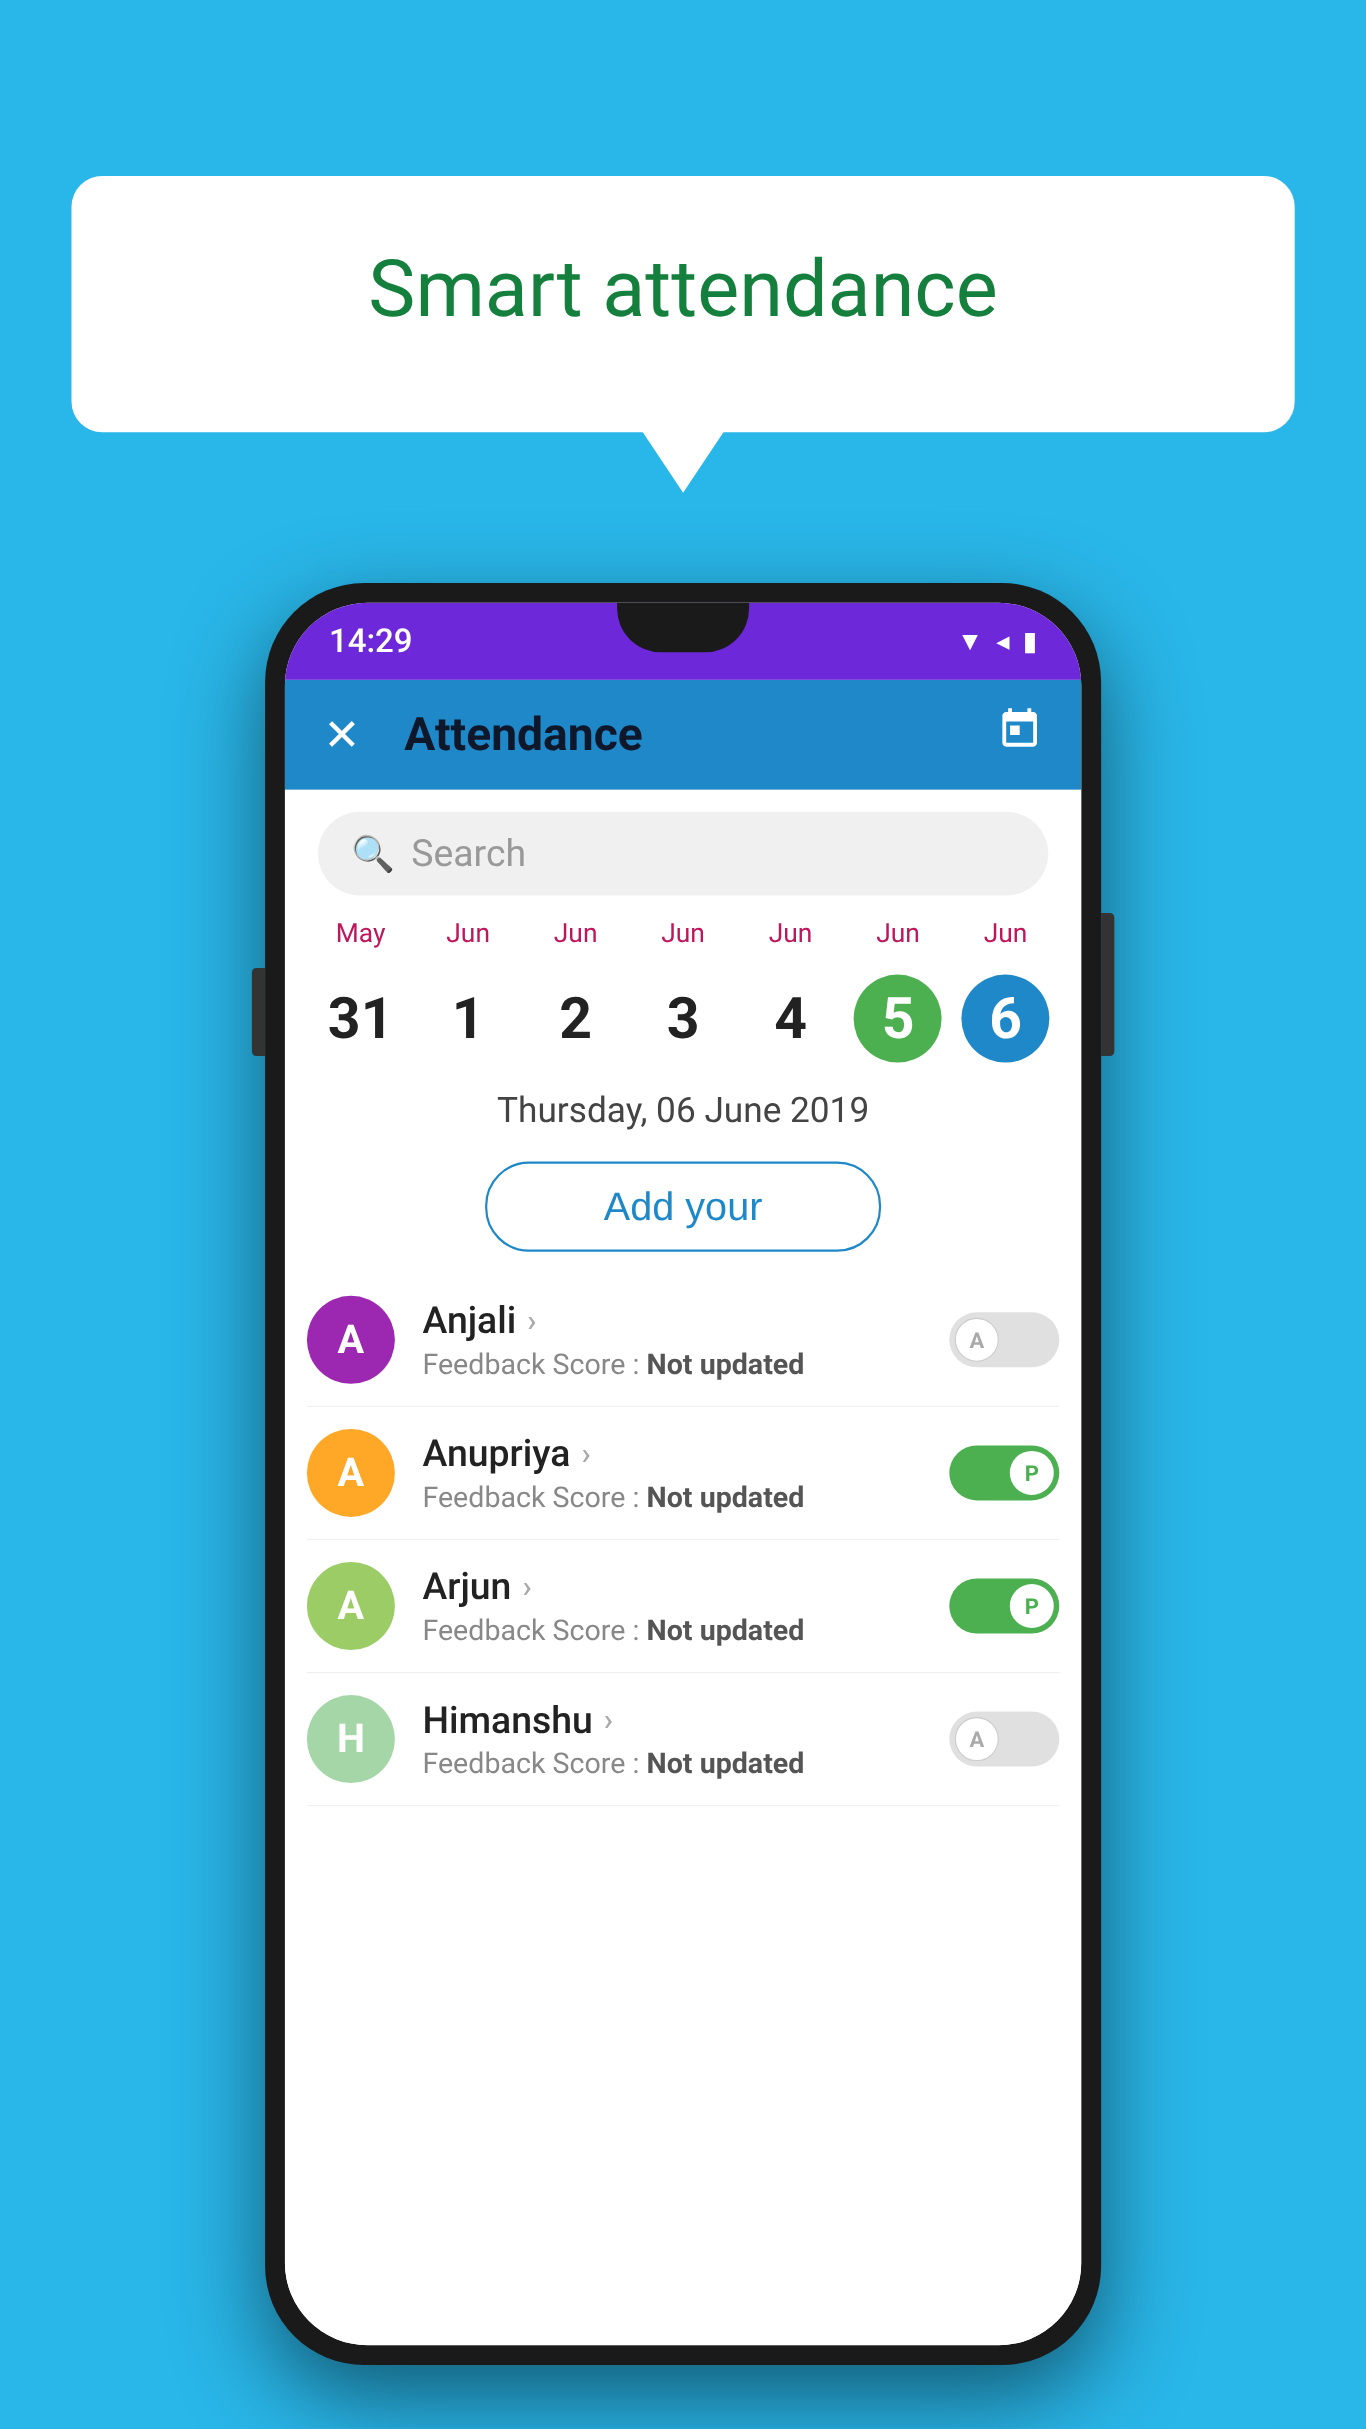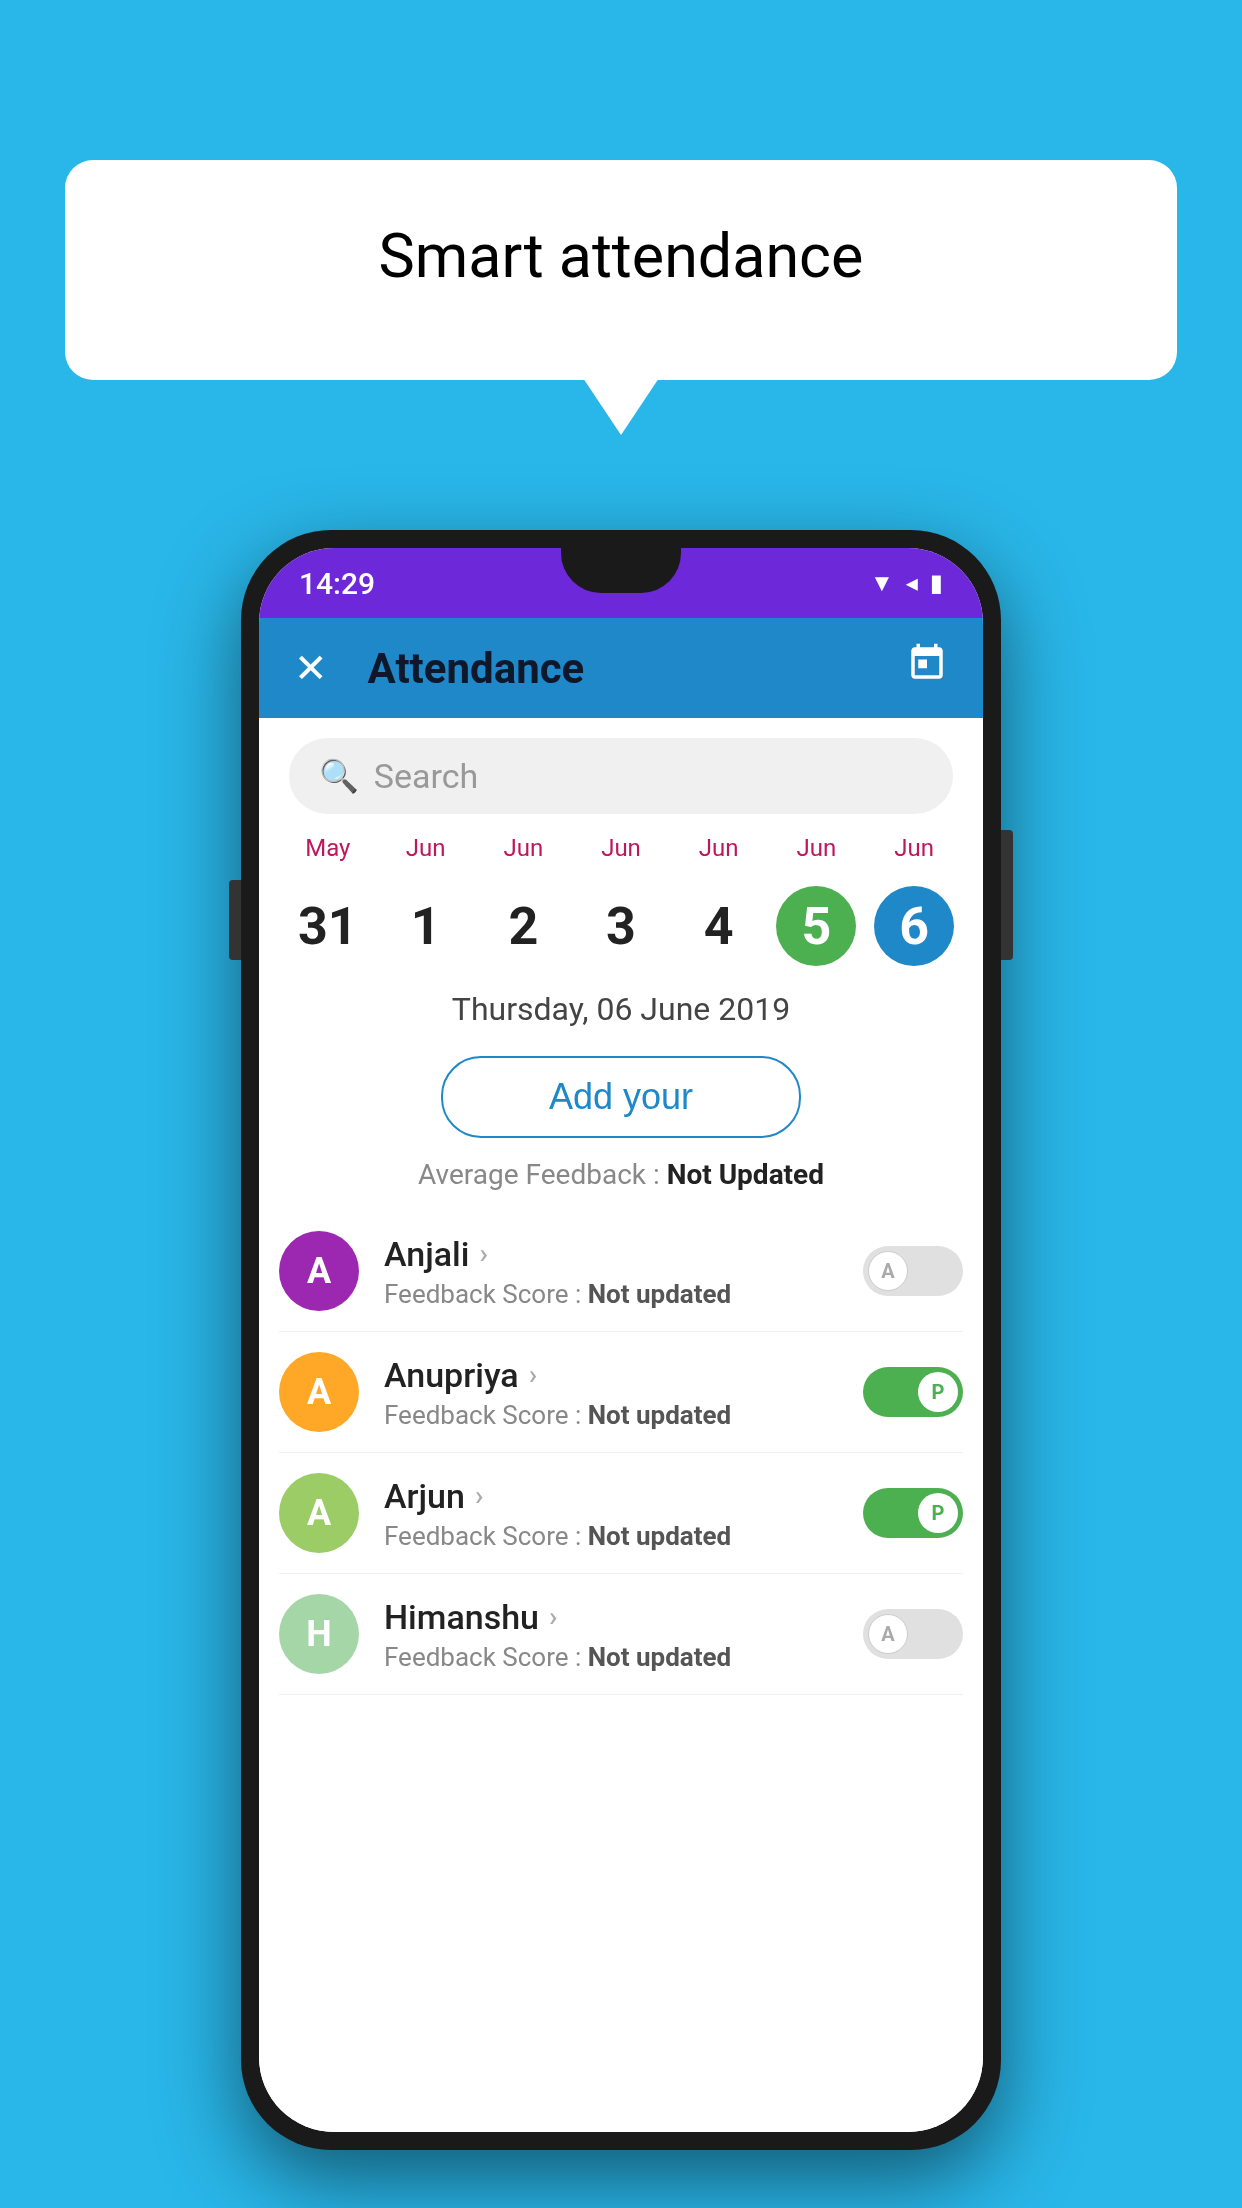--- a/index.html
+++ b/index.html
@@ -30,22 +30,22 @@
       bottom: -55px;
       left: 50%;
       transform: translateX(-50%);
       width: 0;
       height: 0;
       border-left: 40px solid transparent;
       border-right: 40px solid transparent;
       border-top: 60px solid white;
     }
     .speech-bubble-title {
-      font-size: 61px;
-      color: #000000;
+      font-size: 72px;
+      color: #15803d;
       font-weight: 400;
       margin-bottom: 18px;
     }
     .speech-bubble-subtitle {
       font-size: 46px;
       color: #888;
       font-weight: 400;
     }
 
     
@@ -429,23 +429,20 @@
           <div class="cal-day">
             <div class="cal-month">Jun</div>
             <div class="cal-date today-blue">6</div>
           </div>
         </div>
 
       <div class="date-header">Thursday, 06 June 2019</div>
 
       <button class="add-topic-btn">Add your</button>
 
-      <div class="feedback-summary">
-        <span>Average Feedback : </span><strong>Not Updated</strong>
-      </div>
 
       <div class="student-list" id="student-list">
       <div class="student-item">
             <div class="student-avatar" style="background: rgb(156, 39, 176);">A</div>
             <div class="student-info">
               <div class="student-name">
                 <span>Anjali</span>
                 <span class="chevron">›</span>
               </div>
               <div class="student-feedback">Feedback Score : <strong>Not updated</strong></div>

